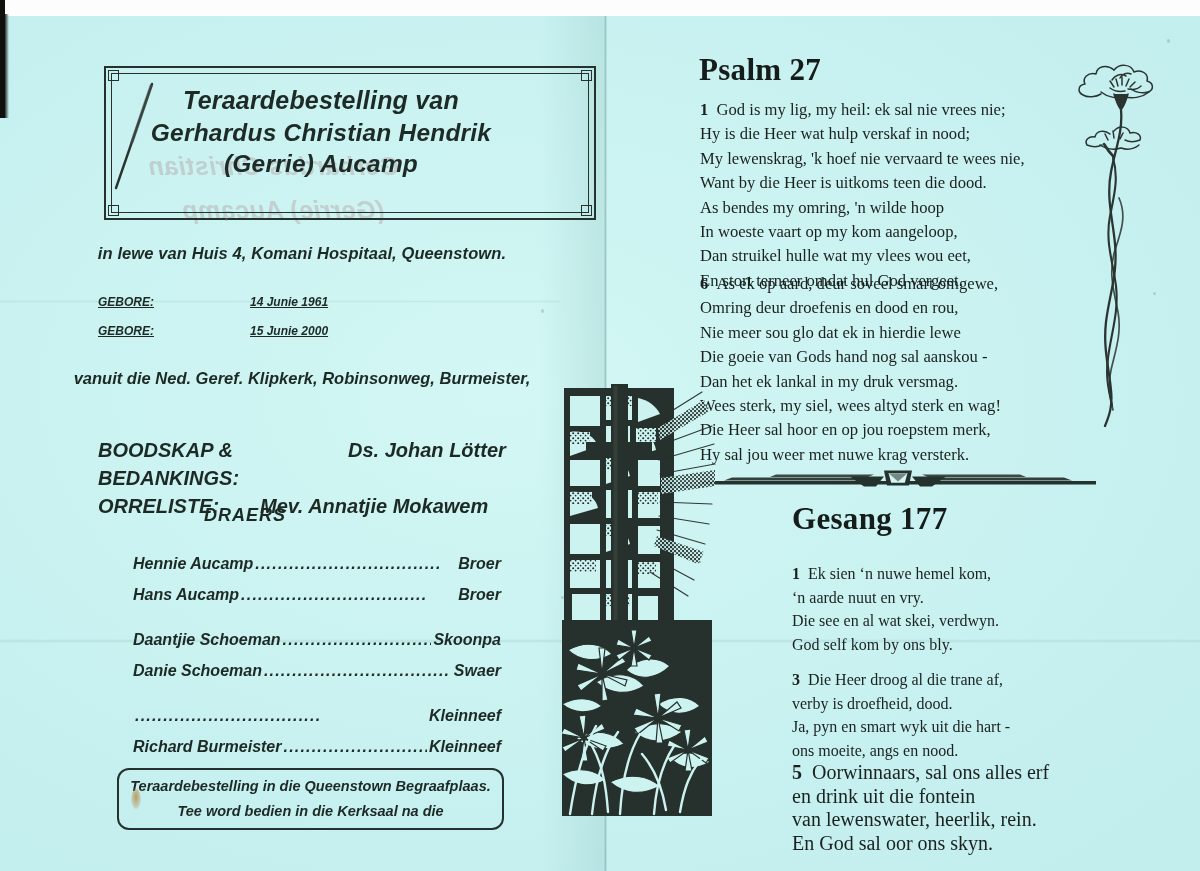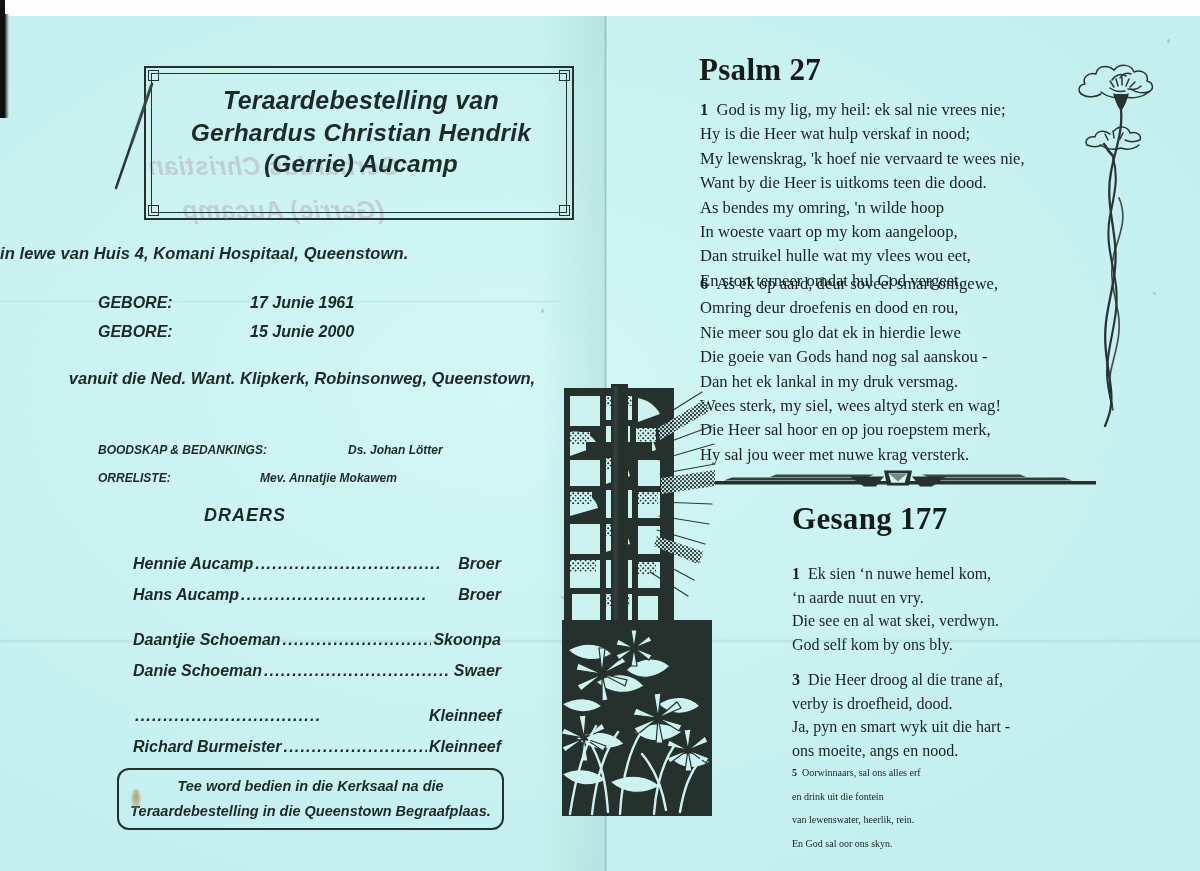--- a/index.html
+++ b/index.html
@@ -39,22 +39,22 @@
     position:absolute;z-index:3;color:rgba(168,126,130,.30);
     font-family:"Liberation Sans", sans-serif;font-weight:700;font-style:italic;
     transform:scaleX(-1);white-space:nowrap;letter-spacing:.5px;
   }
 
   
   #left-panel{position:absolute;left:0;top:0;width:604px;height:871px;z-index:10;}
 
   
   #title-frame{
-    position:absolute;left:104px;top:66px;width:430px;height:154px;
-    border:2.5px solid #25312d;box-sizing:border-box;margin-left:40px;
+    position:absolute;left:104px;top:66px;width:492px;height:154px;
+    border:2.5px solid #25312d;box-sizing:border-box;
   }
   #title-frame:before{
     content:"";position:absolute;left:5px;top:5px;right:5px;bottom:5px;
     border:1.4px solid #25312d;
   }
   .corner-sq{position:absolute;width:9px;height:9px;border:1.6px solid #25312d;background:transparent;z-index:2;}
   .c-tl{left:2px;top:2px;} .c-tr{right:2px;top:2px;}
   .c-bl{left:2px;bottom:2px;} .c-br{right:2px;bottom:2px;}
 
   #title-text{
@@ -63,41 +63,41 @@
     font-weight:700;font-style:italic;color:#1e2a26;
     font-size:25px;line-height:1.30;letter-spacing:.2px;
   }
   #title-text .l2{font-size:24.5px;}
   #title-text .l3{font-size:24.5px;}
 
   
   #scratch{position:absolute;left:112px;top:76px;width:46px;height:120px;z-index:14;pointer-events:none;}
 
   .subtitle{
-    position:absolute;left:0;top:244px;width:604px;
+    position:absolute;left:0;top:244px;width:604px;text-align:center;
     font-family:"Liberation Sans", sans-serif;font-weight:700;font-style:italic;
     font-size:16.5px;color:#1d2925;letter-spacing:.1px;
   }
 
   
   #dates{position:absolute;left:98px;top:288px;width:420px;
     font-family:"Liberation Sans", sans-serif;font-weight:700;font-style:italic;color:#1d2925;}
-  #dates .row{display:flex;font-size:16px;line-height:29px;}
+  #dates .row{display:flex;font-size:12px;line-height:29px;text-decoration:underline;}
   #dates .lbl{width:152px;}
   #dates .val{}
 
   .church{
     position:absolute;left:0;top:364px;width:604px;text-align:center;
     font-family:"Liberation Sans", sans-serif;font-weight:700;font-style:italic;
     font-size:16.5px;line-height:29px;color:#1d2925;
   }
 
   #officials{position:absolute;left:98px;top:436px;width:470px;
     font-family:"Liberation Sans", sans-serif;font-weight:700;font-style:italic;color:#1d2925;}
-  #officials .row{display:flex;font-size:12px;line-height:28px;}
+  #officials .row{display:flex;font-size:20px;line-height:28px;}
   #officials .lbl{width:0px;}
   #officials .r1 .lbl{width:250px;}
   #officials .r2 .lbl{width:162px;}
 
   #draers-head{
     position:absolute;left:0;top:505px;width:490px;text-align:center;
     font-family:"Liberation Sans", sans-serif;font-weight:700;font-style:italic;
     font-size:18px;color:#1d2925;letter-spacing:1px;
   }
 
@@ -136,21 +136,21 @@
 
   .verse{
     position:absolute;font-family:"Liberation Serif", serif;
     font-size:16.6px;line-height:24.4px;color:#1a211f;white-space:pre-line;
   }
   .verse .vn{font-weight:700;}
   #psalm-v1{left:96px;top:98px;width:430px;}
   #psalm-v6{left:96px;top:272px;width:430px;}
   #gesang-v1{left:188px;top:562px;width:330px;font-size:16px;line-height:23.5px;}
   #gesang-v3{left:188px;top:668px;width:330px;font-size:16px;line-height:23.5px;}
-  #gesang-v5{left:188px;top:761px;width:330px;font-size:10px;line-height:23.5px;}
+  #gesang-v5{left:188px;top:761px;width:330px;font-size:20px;line-height:23.5px;}
 
   
   #deco-divider{position:absolute;left:94px;top:458px;width:400px;height:40px;}
 
   
   #flower-orn{position:absolute;left:466px;top:48px;width:120px;height:400px;}
 
   
   #cross-art{position:absolute;left:-42px;top:382px;width:180px;height:434px;z-index:12;}
 
@@ -188,30 +188,30 @@
     <svg id="scratch" viewBox="0 0 46 120">
       <line x1="40" y1="8" x2="4" y2="112" stroke="#2b3330" stroke-width="2.4" stroke-linecap="round"></line>
       <line x1="39" y1="10" x2="20" y2="66" stroke="#46524e" stroke-width="3.4" stroke-linecap="round" opacity=".55"></line>
     </svg>
 
     <div class="subtitle">in lewe van Huis 4, Komani Hospitaal, Queenstown.</div>
 
     <div id="dates">
       <div class="row">
         <span class="lbl">GEBORE:</span>
-        <span class="val">17 Junie 1961</span>
+        <span class="val">14 Junie 1961</span>
       </div>
       <div class="row">
         <span class="lbl">GEBORE:</span>
         <span class="val">15 Junie 2000</span>
       </div>
     </div>
 
     <div class="church">
-      <div>vanuit die Ned. Want. Klipkerk, Robinsonweg, Queenstown,</div>
+      <div>vanuit die Ned. Geref. Klipkerk, Robinsonweg, Burmeister,</div>
     </div>
 
     <div id="officials">
       <div class="row r1">
         <span class="lbl">BOODSKAP &amp; BEDANKINGS:</span>
         <span class="val">Ds. Johan Lötter</span>
       </div>
       <div class="row r2">
         <span class="lbl">ORRELISTE:</span>
         <span class="val">Mev. Annatjie Mokawem</span>
@@ -249,22 +249,22 @@
       </div>
       <div class="b-row">
         <span class="nm">Richard Burmeister</span>
         <span class="dots">.................................</span>
         <span class="rel">Kleinneef</span>
       </div>
     </div>
 
     <div id="tea-box">
       <div id="tea-text">
+        <div>Teraardebestelling in die Queenstown Begraafplaas.</div>
         <div>Tee word bedien in die Kerksaal na die</div>
-        <div>Teraardebestelling in die Queenstown Begraafplaas.</div>
       </div>
     </div>
     <div id="tea-smudge"></div>
   </div>
 
   <div id="right-panel">
 
     <div class="hymn-head" id="psalm-head">Psalm 27</div>
 
     <div class="verse" id="psalm-v1"><span class="vn">1 </span><span>God is my lig, my heil:  ek sal nie vrees nie;

